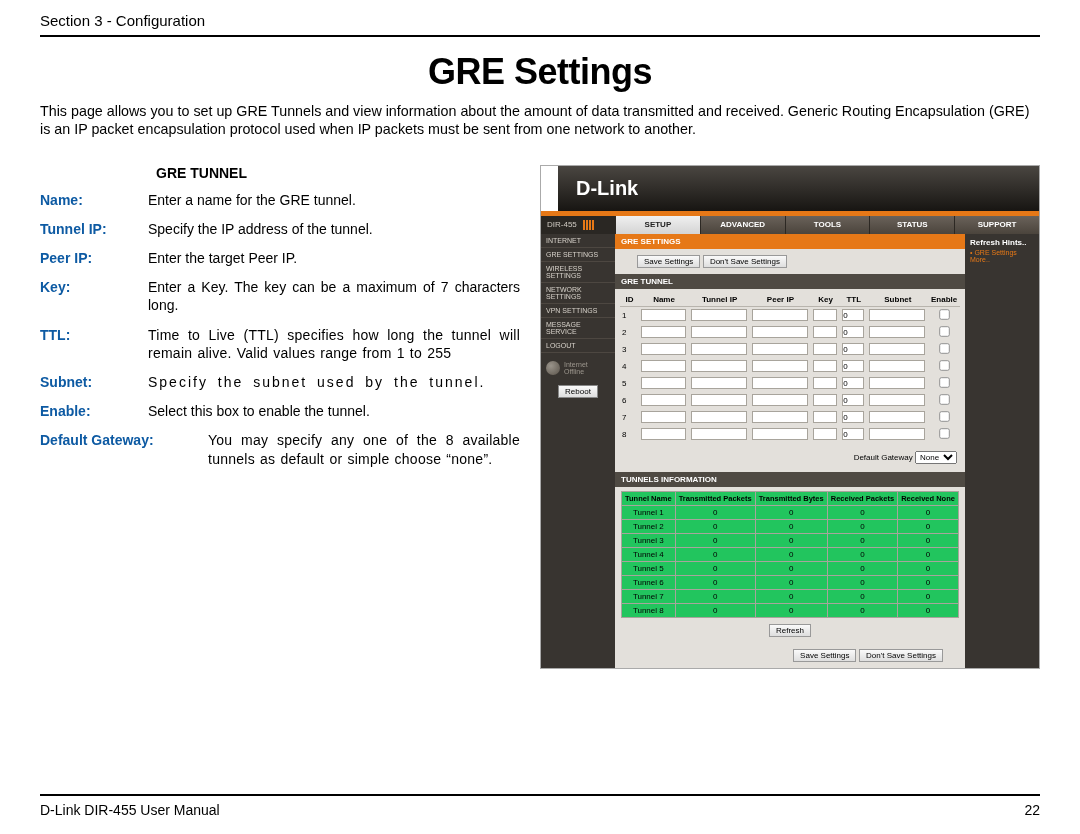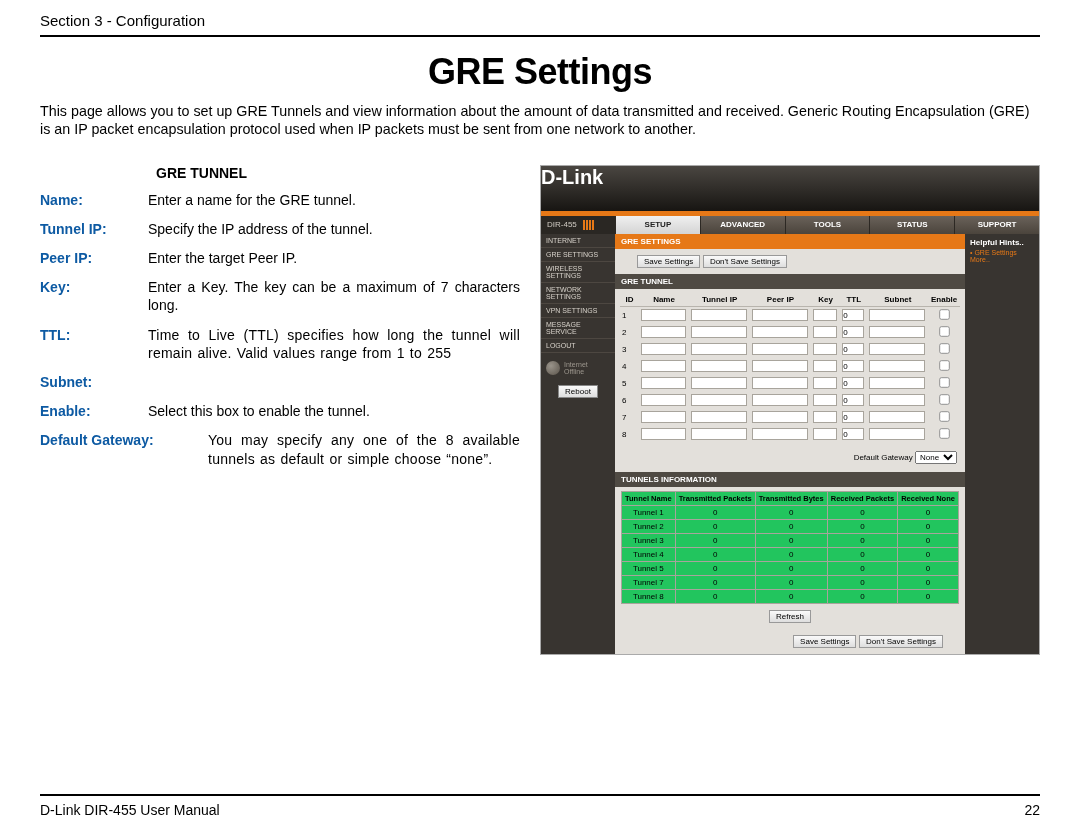--- a/index.html
+++ b/index.html
@@ -27,22 +27,22 @@
   .def-desc { flex: 1; text-align: justify; text-justify: inter-word; }
   .desc-ls { letter-spacing: 0.25px; word-spacing: 1px; }
   .desc-ls2 { letter-spacing: 2px; word-spacing: 4px; }
   .rightcol { width: 500px; }
 
   
   .shot { width: 500px; border: 1px solid #aaa; font-size: 9px; }
   .shot-top {
     height: 45px;
     background: linear-gradient(#4a4641, #171512);
-    display: flex; 
-    color: #fff; font-size: 20px; font-weight: bold;
+    display: flex; align-items: center; padding-left: 18px;
+    color: #fff; font-size: 20px; font-weight: bold; margin-left: 17px;
   }
   .dlogo { color: #fff; font-family: Arial; }
   .oband { height: 5px; background: #e67817; }
   .mainrow { display: flex; background: #5b5349; }
   .devcell { width: 74px; background: #2a2723; color: #cfcac2; font-size: 8px; padding: 4px 6px; display:flex; align-items:center; gap:6px;}
   .stripes { width:16px;height:10px;display:flex;gap:1px;}
   .stripes span{width:2px;background:#e67817;}
   .tabbar { flex:1; display:flex; }
   .tab { flex:1; text-align:center; padding:4px 0; font-size:8px; font-weight:bold; color:#fff; background:linear-gradient(#6a625a,#4b443c); border-left:1px solid #2c2823;}
   .tab.active { background:linear-gradient(#f0f0f0,#d4d4d4); color:#222;}
@@ -109,20 +109,21 @@
         <div class="def-row">
           <div class="def-label">Key:</div>
           <div class="def-desc">Enter a Key. The key can be a maximum of 7 characters long.</div>
         </div>
         <div class="def-row">
           <div class="def-label">TTL:</div>
           <div class="def-desc desc-ls">Time to Live (TTL) specifies how long the tunnel will remain alive. Valid values range from 1 to 255</div>
         </div>
         <div class="def-row">
           <div class="def-label">Subnet:</div>
+          <div class="def-desc desc-ls2">Specify the subnet used by the tunnel.</div>
         </div>
         <div class="def-row">
           <div class="def-label">Enable:</div>
           <div class="def-desc">Select this box to enable the tunnel.</div>
         </div>
         <div class="def-row">
           <div class="def-label wide">Default Gateway:</div>
           <div class="def-desc desc-ls">You may specify any one of the 8 available tunnels as default or simple choose “none”.</div>
         </div>
       </div>
@@ -323,20 +324,27 @@
                     <td>0</td>
                   </tr>
                   <tr>
                     <td>Tunnel 5</td>
                     <td>0</td>
                     <td>0</td>
                     <td>0</td>
                     <td>0</td>
                   </tr>
                   <tr>
+                    <td>Tunnel 6</td>
+                    <td>0</td>
+                    <td>0</td>
+                    <td>0</td>
+                    <td>0</td>
+                  </tr>
+                  <tr>
                     <td>Tunnel 7</td>
                     <td>0</td>
                     <td>0</td>
                     <td>0</td>
                     <td>0</td>
                   </tr>
                   <tr>
                     <td>Tunnel 8</td>
                     <td>0</td>
                     <td>0</td>
@@ -346,21 +354,21 @@
                 </tbody>
             </table>
             <div class="refresh-wrap"><button class="refresh-btn">Refresh</button></div>
             <div class="btnrow" style="text-align:right;">
               <button>Save Settings</button>
               <button>Don't Save Settings</button>
             </div>
           </div>
 
           <div class="hints">
-            <div class="hints-title">Helpful Hints..</div>
+            <div class="hints-title">Refresh Hints..</div>
             <div class="hint-item">• GRE Settings</div>
             <div class="hint-item">More..</div>
           </div>
         </div>
       </div>
     </div>
   </div>
 </div>
 
 <div class="footer">

